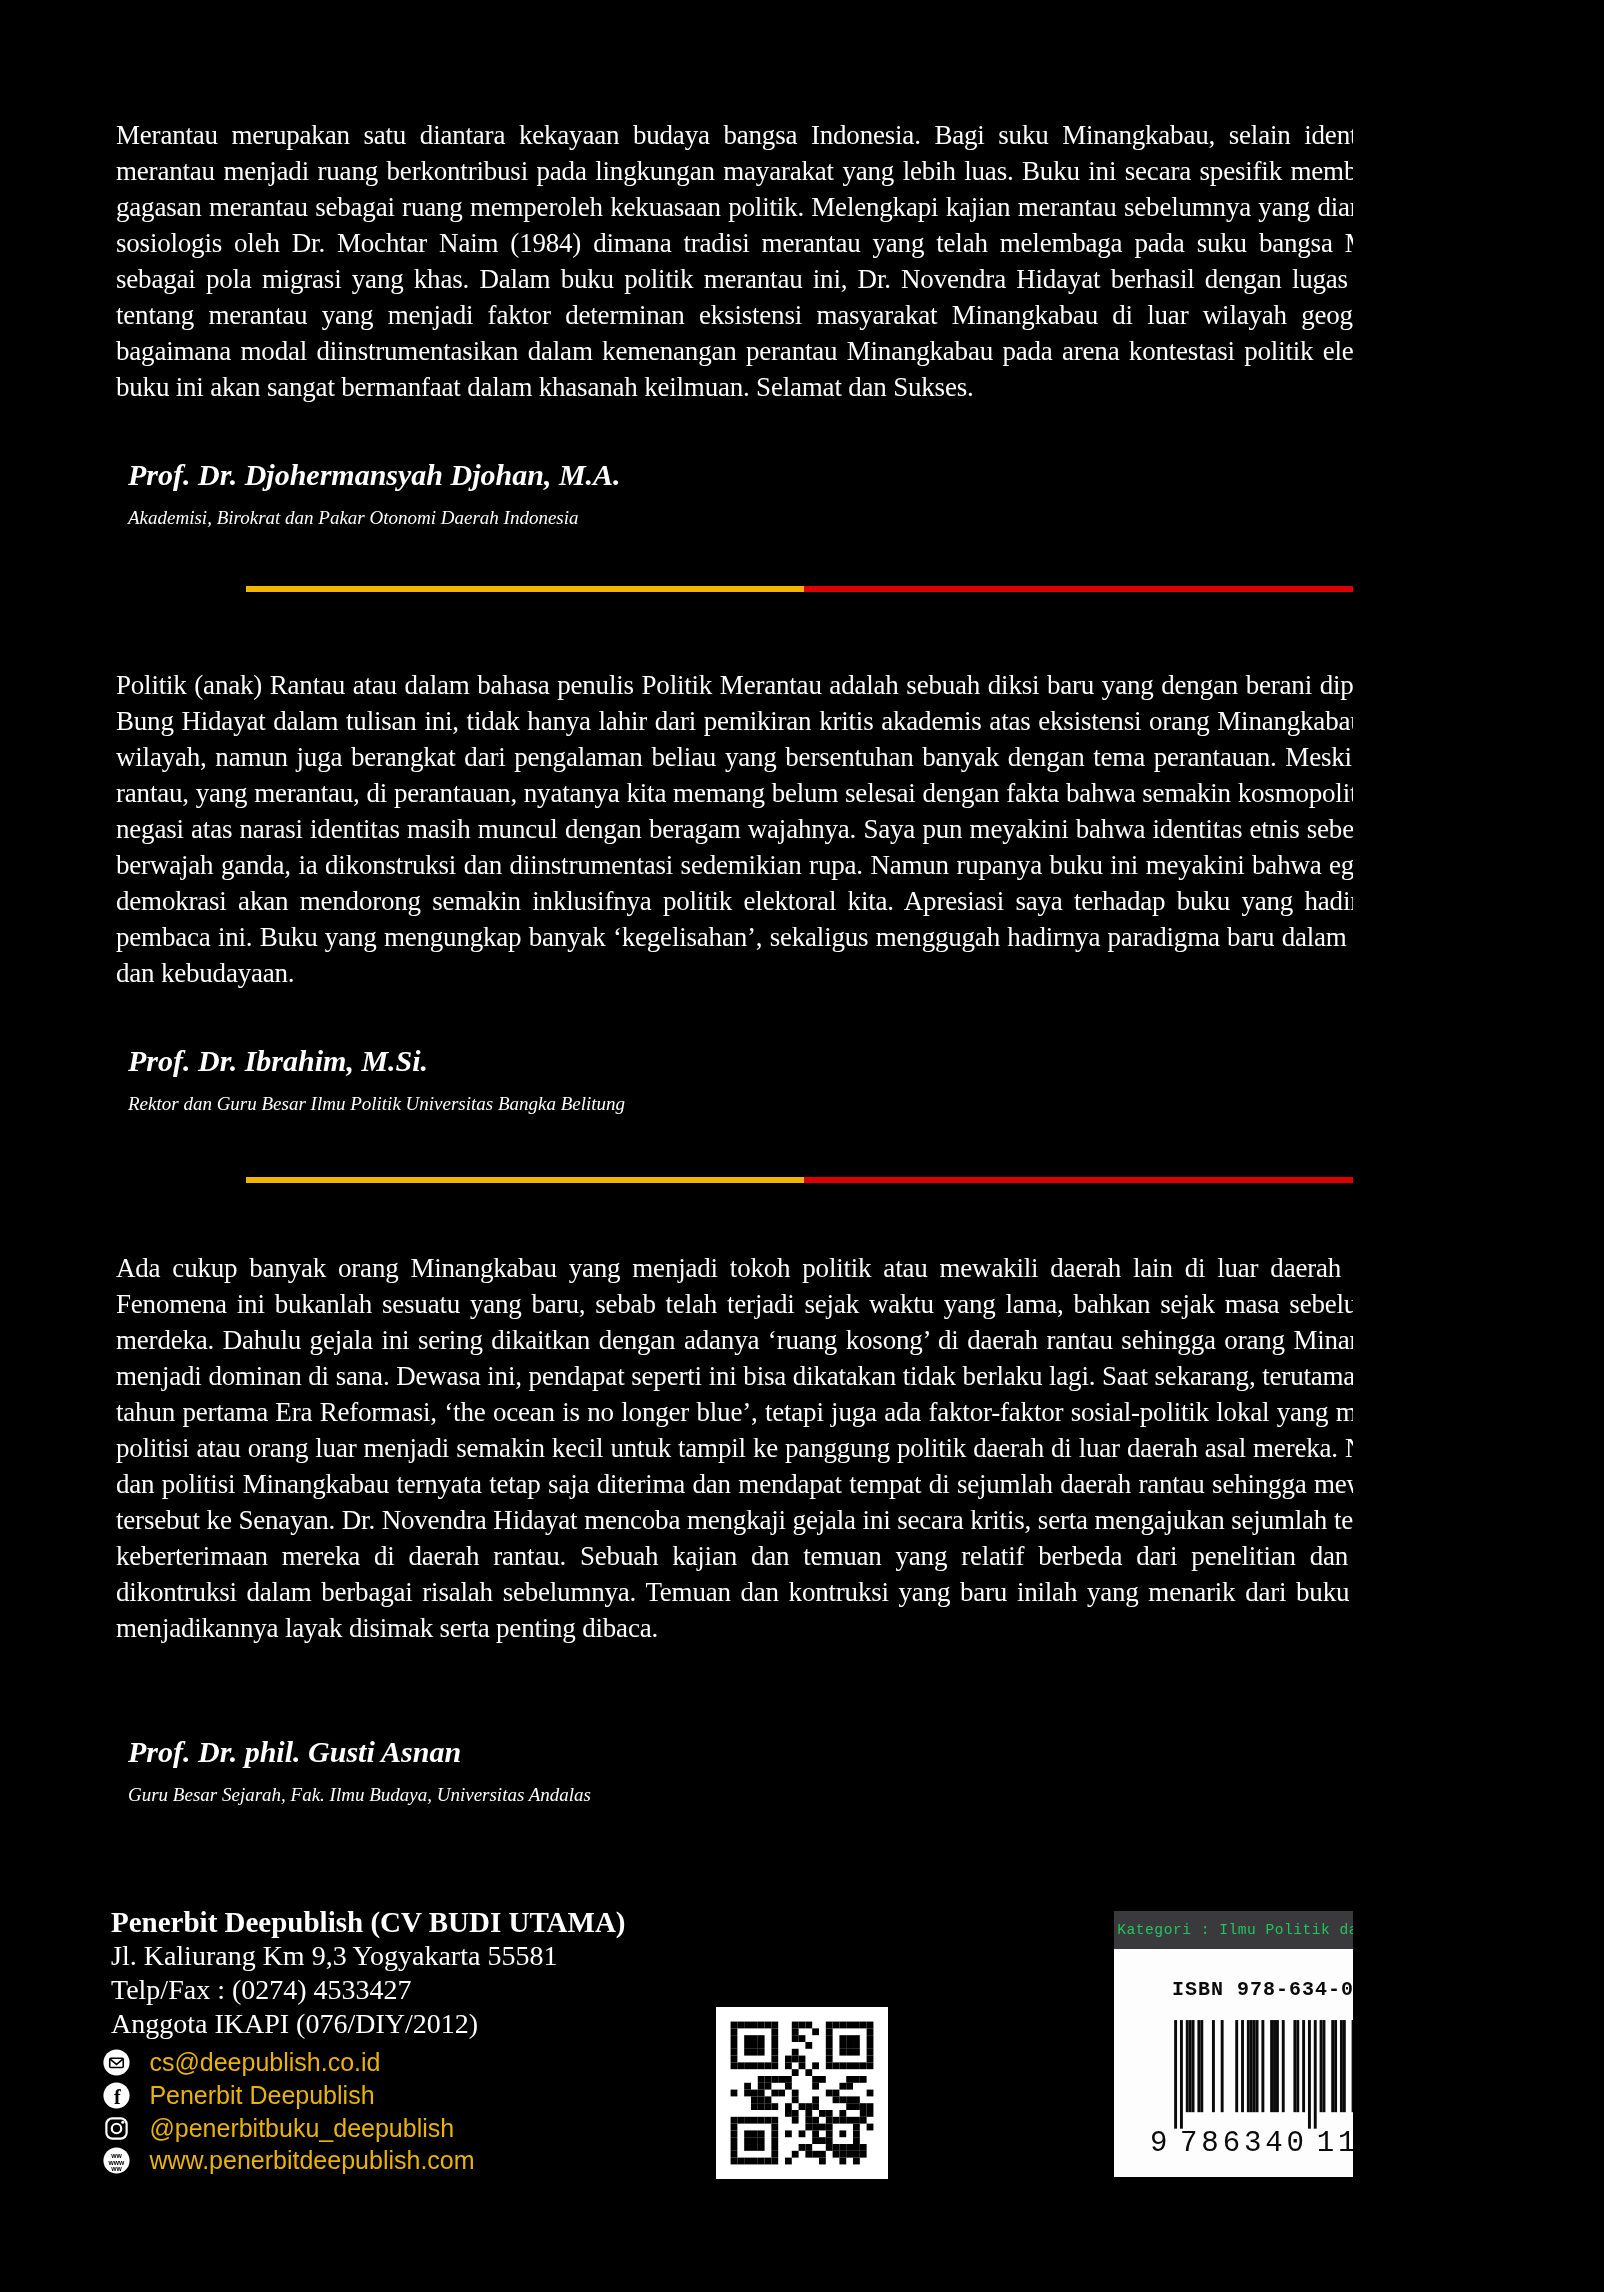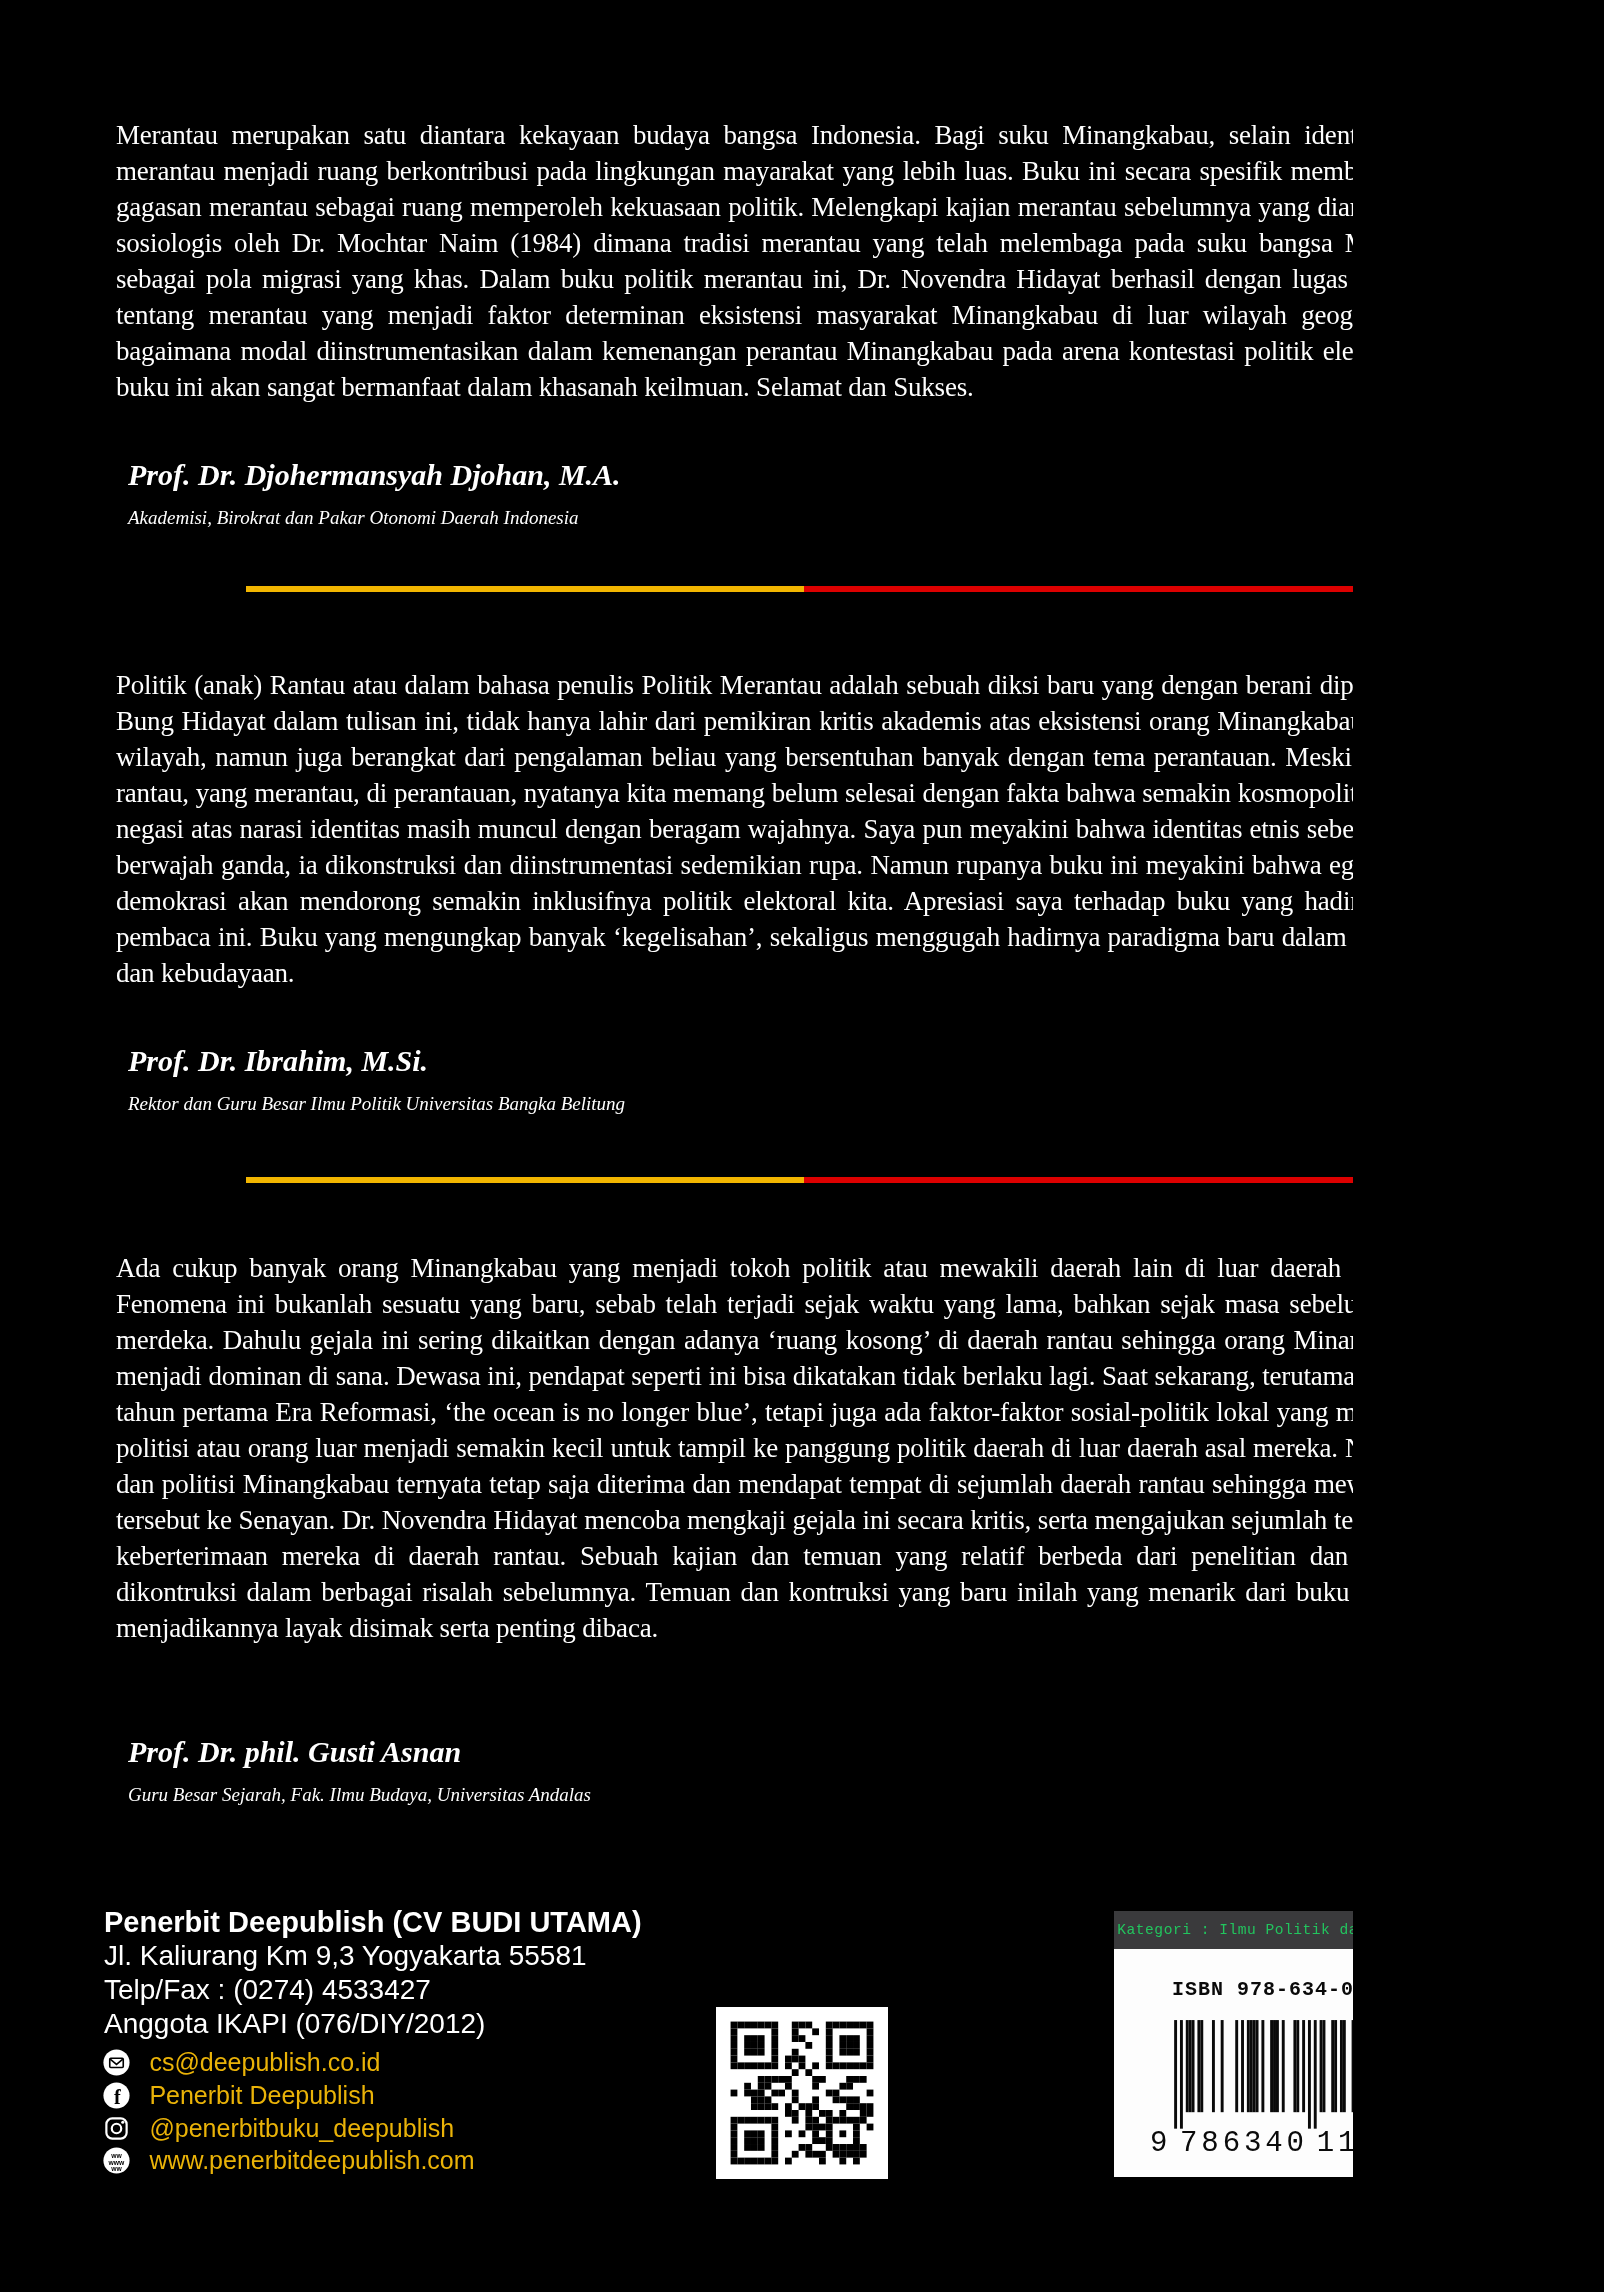--- a/index.html
+++ b/index.html
@@ -9,21 +9,21 @@
          text-align:justify;letter-spacing:-0.2px;color:#fefefe;margin:0;}
   .attribution{position:absolute;left:128px;width:1375px;text-align:left;}
   .attr-name{font-size:30px;font-weight:bold;font-style:italic;line-height:37px;}
   .attr-role{font-size:19px;font-style:italic;line-height:37px;margin-top:5.8px;}
   .divider{position:absolute;left:246px;width:1116px;height:5.8px;display:flex;}
   .divider .dy{flex:1;background:#F2B600;}
   .divider .dr{flex:1;background:#DD0000;}
   .q0{top:117px;} .a0{top:456px;} .d0{top:586px;}
   .q1{top:667px;} .a1{top:1042px;} .d1{top:1177px;}
   .q2{top:1250px;} .a2{top:1733px;}
-  .publisher{position:absolute;left:104px;top:1905px;font-family:Liberation Sans, sans-serif;}
+  .publisher{position:absolute;left:111px;top:1905px;font-family:Liberation Serif, serif;}
   .pub-name{font-size:29px;font-weight:bold;line-height:34px;}
   .pub-line{font-size:28px;line-height:34px;}
   .contacts{position:absolute;left:103px;top:2049px;font-family:"Liberation Sans",sans-serif;}
   .contact-row{display:flex;align-items:center;height:27px;margin-bottom:5.8px;}
   .contact-row .cicon{width:27px;height:27px;flex:0 0 27px;margin-right:19.4px;}
   .contact-label{font-size:25px;color:#eab308;}
   .qr{position:absolute;left:716px;top:2007px;width:172px;height:172px;background:#fff;}
   .barcode-box{position:absolute;left:1114px;top:1911px;width:377px;height:266px;
                display:flex;flex-direction:column;}
   .cat-bar{height:38px;background:#3A3A3C;color:#22c55e;display:flex;align-items:center;

